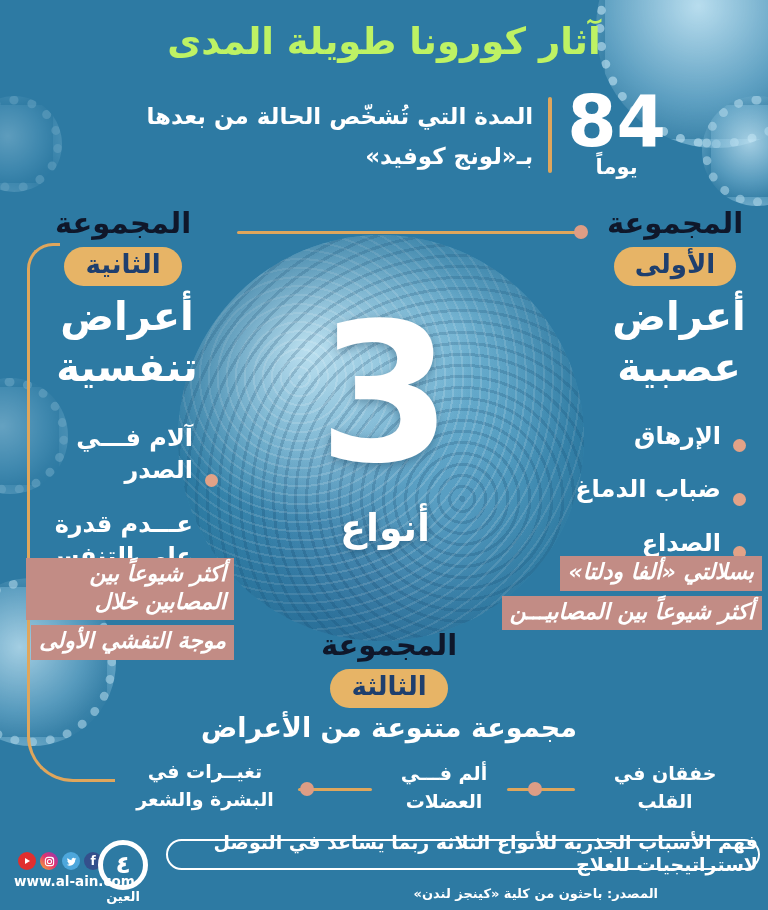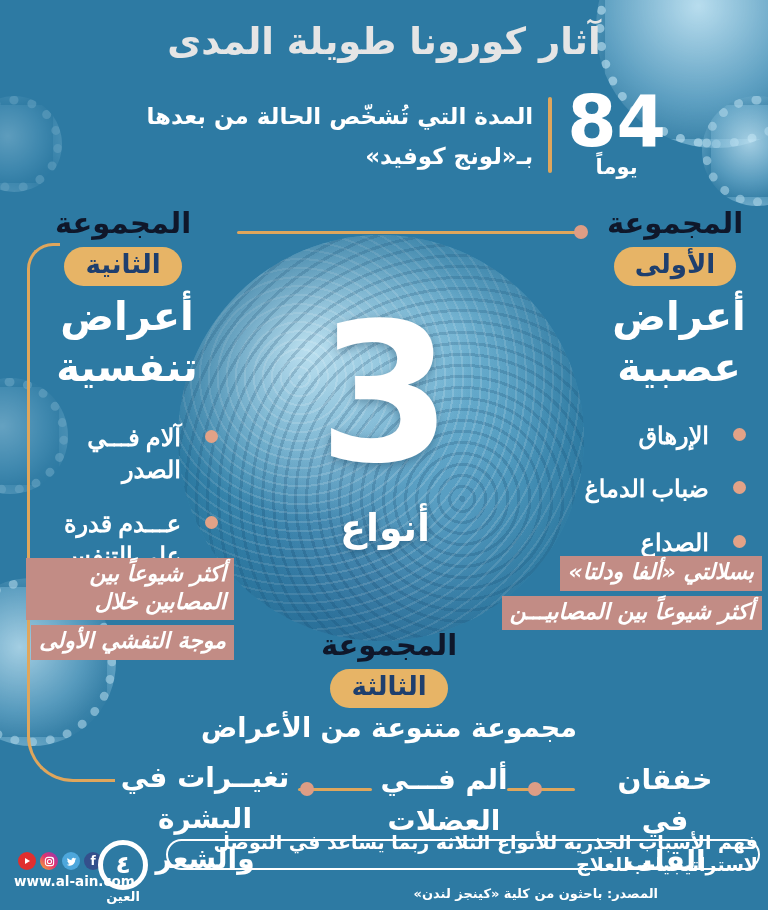--- a/index.html
+++ b/index.html
@@ -29,36 +29,36 @@
       repeating-radial-gradient(circle at 30% 35%, rgba(255,255,255,.14) 0 2px, rgba(255,255,255,0) 2px 9px),
       repeating-radial-gradient(circle at 70% 65%, rgba(8,52,88,.18) 0 3px, rgba(8,52,88,0) 3px 11px),
       radial-gradient(circle at 32% 28%, rgba(196,230,244,.95), rgba(196,230,244,0) 42%),
       radial-gradient(circle at 70% 22%, rgba(120,185,215,.9), rgba(120,185,215,0) 38%),
       radial-gradient(circle at 62% 62%, rgba(95,165,200,.85), rgba(95,165,200,0) 48%),
       radial-gradient(circle at 48% 85%, rgba(45,105,150,.8), rgba(45,105,150,0) 42%),
       radial-gradient(circle, #5da0c3, #2f84ad 76%);
     box-shadow:inset 0 0 70px 25px rgba(36,100,138,.45);
   }
   
-  .title { position:absolute; top:20px; left:0; right:0; text-align:center; font-size:37px; color:#e5e5e5; }
+  .title { position:absolute; top:20px; left:0; right:0; text-align:center; font-size:37px; color:#bef264; }
   .stat { position:absolute; top:92px; right:102px; display:flex; gap:15px; align-items:flex-start; }
   .stat-num { text-align:center; line-height:.85; }
   .stat-number { font-size:71px; display:block; }
   .stat-unit { font-size:21px; display:block; margin-top:7px; }
   .stat-divider { width:4px; height:76px; background:#dfa65c; border-radius:2px; margin-top:5px; }
   .stat-desc { font-size:23px; text-align:right; padding-top:4px; line-height:1.75; }
   
   .kicker { font-size:29px; color:#0f172a; }
   .badge { display:inline-block; margin-top:7px; background:#e7b466; color:#1e3f6e; font-size:26px; padding:2px 21px 7px; border-radius:25px; }
   .gtitle { margin-top:5px; font-size:40px; line-height:1.28;margin-left:8px; }
   .col-right { position:absolute; top:206px; right:8px; width:170px; text-align:center; }
   .col-left  { position:absolute; top:206px; left:28px; width:190px; text-align:center; }
   .sym-list-right { position:absolute; top:420px; right:22px; width:180px; }
   .sym-list-left  { position:absolute; top:422px; left:30px;  width:188px; }
-  .sym-row { display:flex; gap:24px; align-items:flex-start; margin-bottom:21px; font-size:24px; line-height:1.35;font-family:Liberation Serif, serif; }
+  .sym-row { display:flex; gap:12px; align-items:flex-end; margin-bottom:21px; font-size:24px; line-height:1.35; }
   .sym-row .txt { text-align:right; white-space:nowrap; }
   .dot { flex:0 0 auto; width:13px; height:13px; border-radius:50%; background:#e2a287; margin-top:8px; }
   .note { position:absolute; font-size:22px; line-height:1.25;font-style:italic; }
   .note-right { top:556px; right:6px; text-align:right; }
   .note-left  { top:558px; left:26px; width:208px; text-align:right; }
   .note-line { margin-bottom:5px; }
   .chip { display:inline-block; background:#c28c85; padding:2px 8px 5px; }
   
   .gold-line { position:absolute; height:3px; background:#dfa65c; border-radius:2px; }
   .salmon-dot { position:absolute; width:14px; height:14px; border-radius:50%; background:#dd9d85; }
@@ -69,21 +69,21 @@
   .bracket-main { position:absolute; top:288px; left:27px; width:88px; height:494px;
     border-left:3px solid #dfa65c; border-bottom:3px solid #dfa65c; border-bottom-left-radius:46px; }
   
   .big-number { position:absolute; top:298px; left:295px; width:180px; text-align:center;
     font-size:192px; line-height:1; text-shadow:0 3px 10px rgba(0,40,70,.35); }
   .center-label { position:absolute; top:506px; left:295px; width:180px; text-align:center;
     font-size:38px; text-shadow:0 2px 6px rgba(0,40,70,.4); }
   
   .col-mid { position:absolute; top:628px; left:284px; width:210px; text-align:center; }
   .g3-subtitle { position:absolute; top:712px; left:144px; width:490px; text-align:center; font-size:27px; }
-  .b-item { position:absolute; text-align:center; font-size:28px; line-height:1.45; }
+  .b-item { position:absolute; text-align:center; font-size:19px; line-height:1.45; }
   .b1 { top:760px; right:28px; width:150px; }
   .b2 { top:760px; left:378px; width:132px; }
   .b3 { top:758px; left:112px; width:186px; }
   .bc-line1 { top:788px; left:507px; width:68px; }
   .bc-dot1  { top:782px; left:528px; }
   .bc-line2 { top:788px; left:298px; width:74px; }
   .bc-dot2  { top:782px; left:300px; }
   
   .footer-pill { position:absolute; top:839px; left:166px; width:594px; height:31px;
     border:2.5px solid #fff; border-radius:25px; display:flex; align-items:center; justify-content:center;

